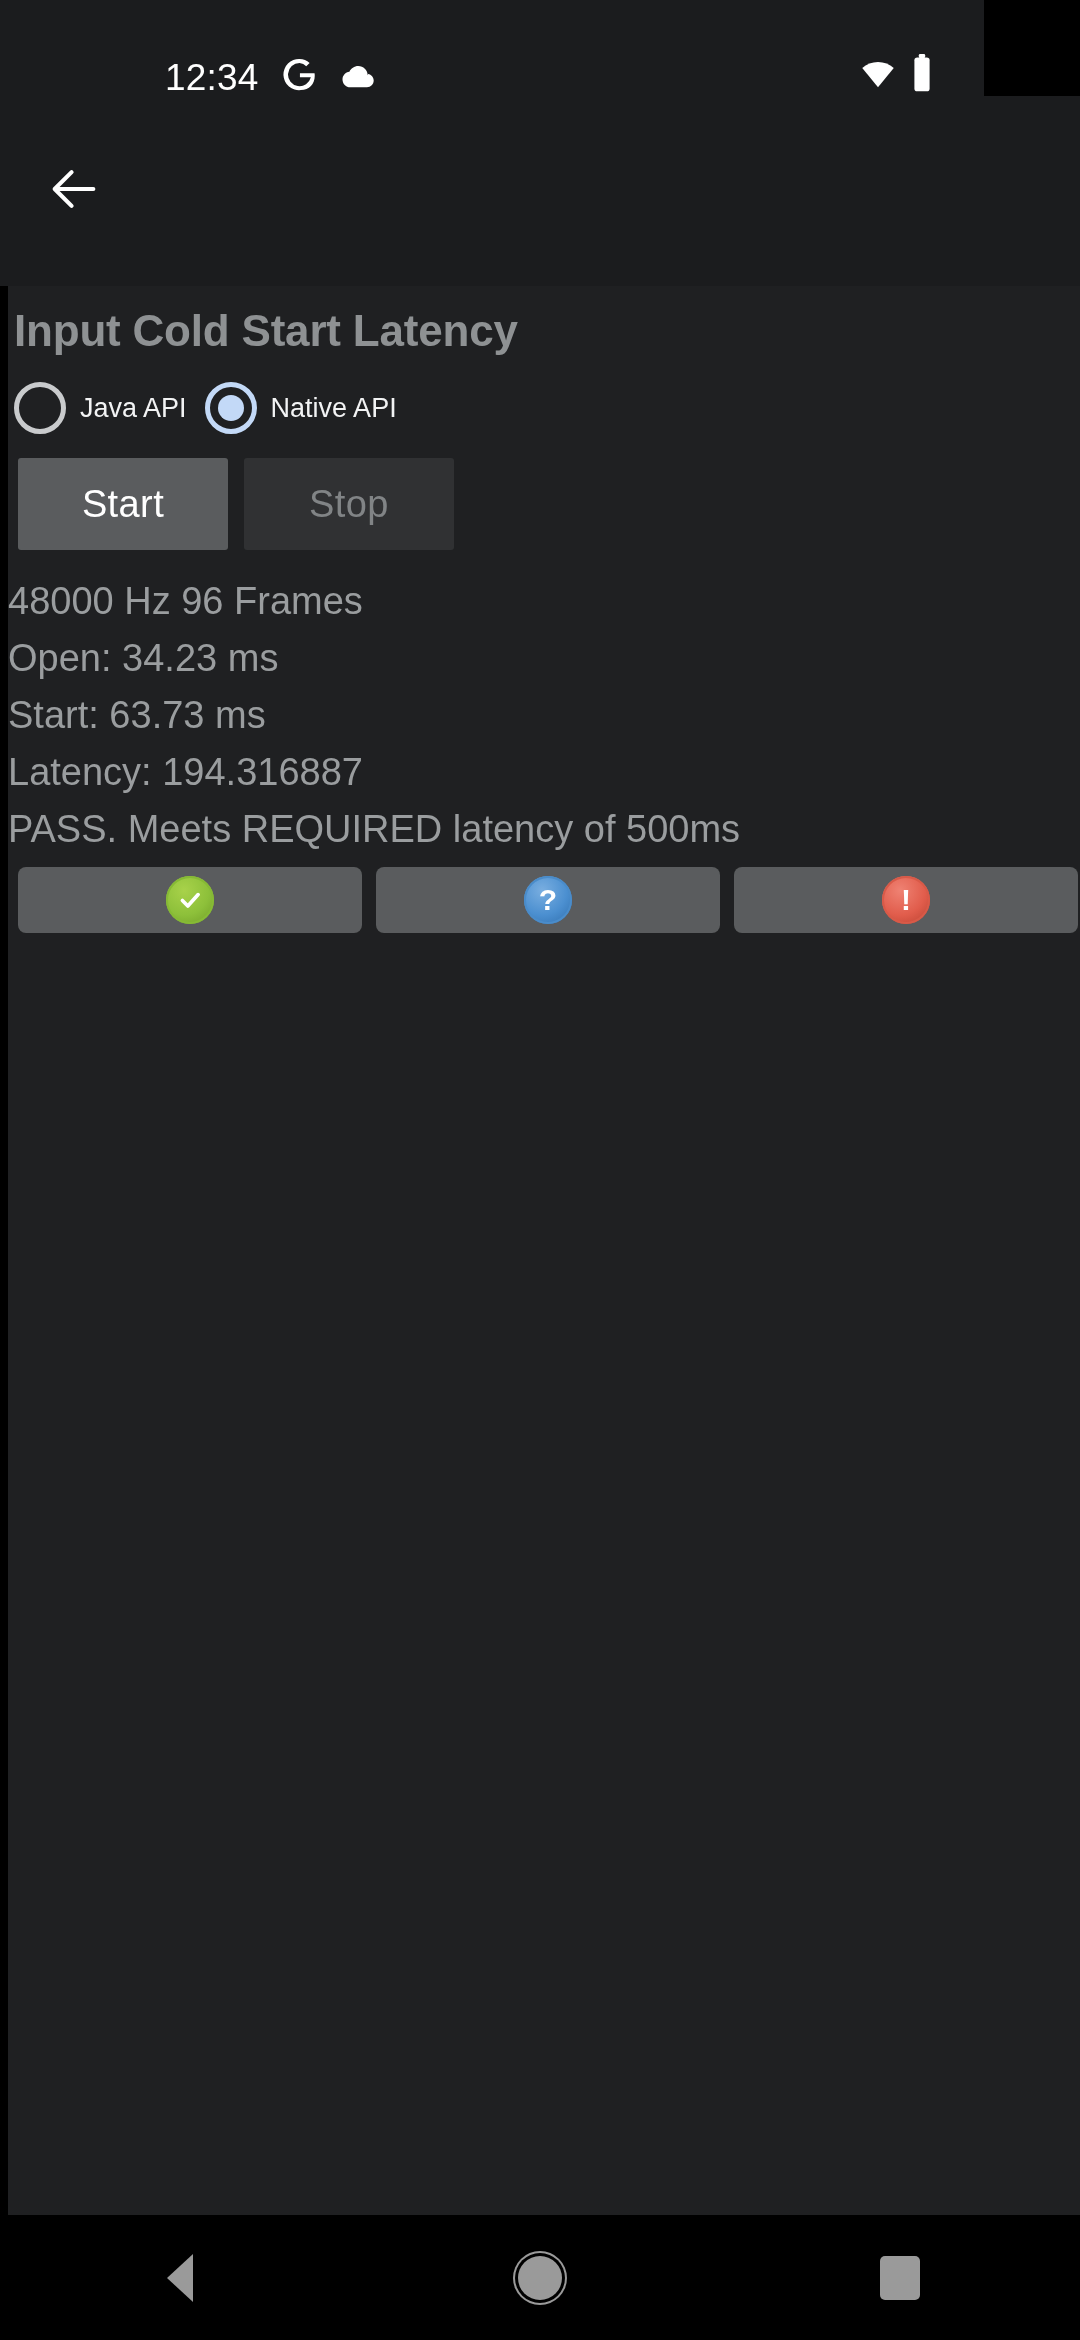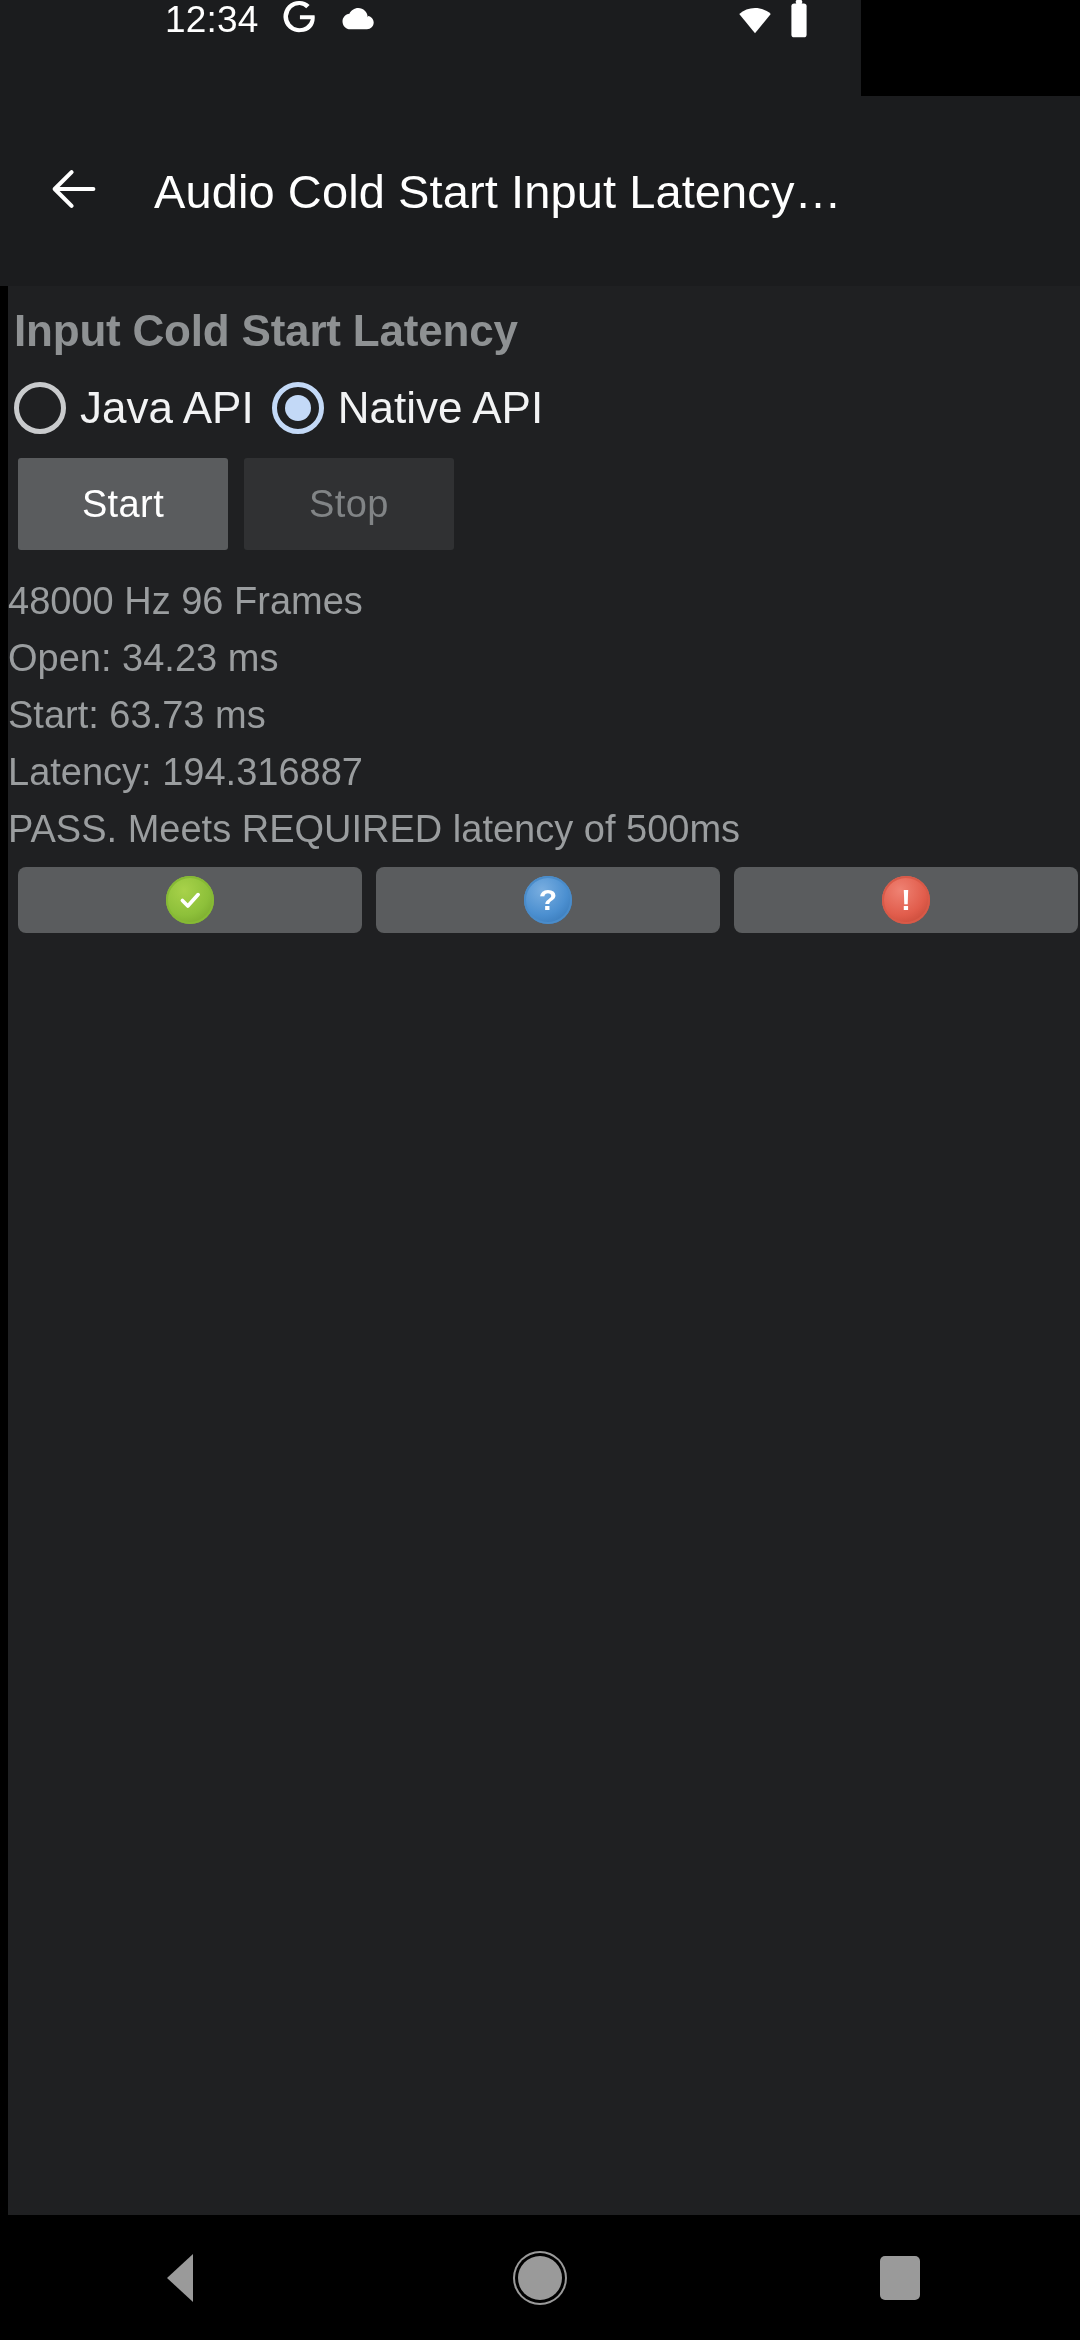--- a/index.html
+++ b/index.html
@@ -16,24 +16,24 @@
     position: relative;
     width: 1080px;
     height: 2340px;
     background: #000;
   }
 
   
   #status-bar {
     position: absolute;
     left: 0; top: 0;
-    width: 861px; height: 96px;
+    width: 984px; height: 96px;
     background: #1b1c1e;
     display: flex;
-    align-items: flex-start;
+    align-items: flex-end;
     padding: 0 52px 0 0;
   }
   #status-left {
     display: flex;
     align-items: center;
     gap: 24px;
     margin-left: 165px;
   }
   #status-clock {
     color: #ffffff;
@@ -118,21 +118,21 @@
     content: "";
     position: absolute;
     left: 50%; top: 50%;
     width: 26px; height: 26px;
     margin: -13px 0 0 -13px;
     border-radius: 50%;
     background: #c3d9f7;
   }
   .radio-label {
     color: #f2f3f4;
-    font-size: 44px;
+    font-size: 27px;
     font-weight: 400;
     margin-left: 14px;
     white-space: nowrap;
   }
   #radio-option-native { margin-left: 18px; }
 
   
   #button-row {
     display: flex;
     align-items: center;
@@ -286,21 +286,20 @@
   </div>
 
   <div id="app-bar">
     <div id="back-button">
       <span>
         <svg width="58" height="58" viewBox="0 0 24 24">
           <path fill="none" stroke="#ffffff" stroke-width="1.7" stroke-linecap="round" stroke-linejoin="round" d="M20 12H4M4 12l7-7M4 12l7 7"></path>
         </svg>
       </span>
     </div>
-    <div id="app-bar-title">Audio Cold Start Input Latency…</div>
   </div>
 
   <div id="content">
 
     <div id="section-title">Input Cold Start Latency</div>
 
     <div id="radio-group">
       <label class="radio-option" id="radio-option-java">
         <span class="radio-circle off"></span>
         <span class="radio-label">Java API</span>

